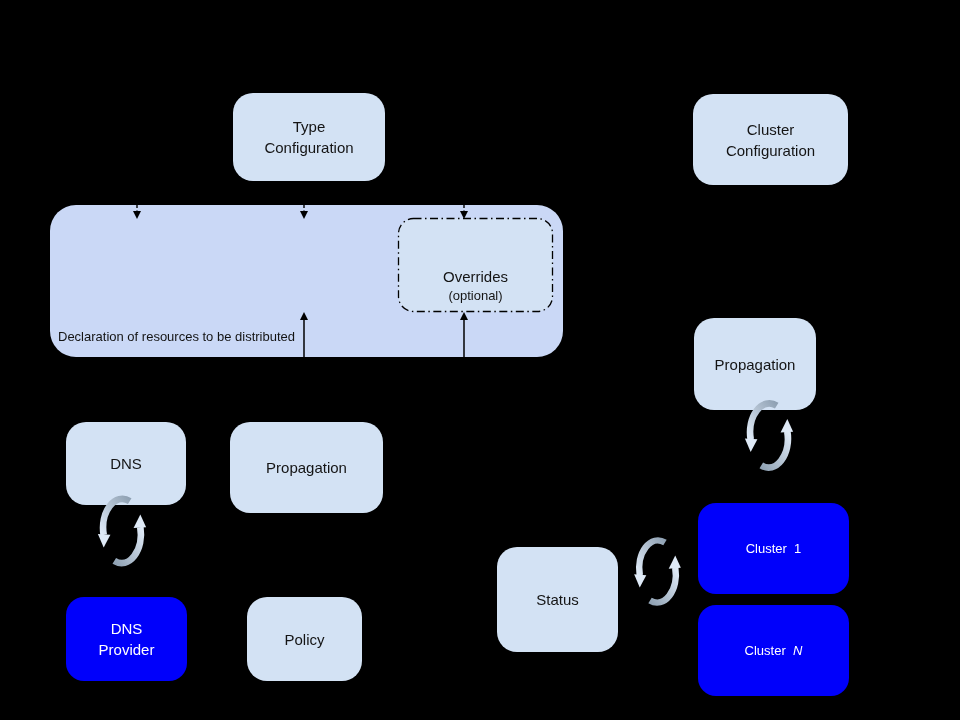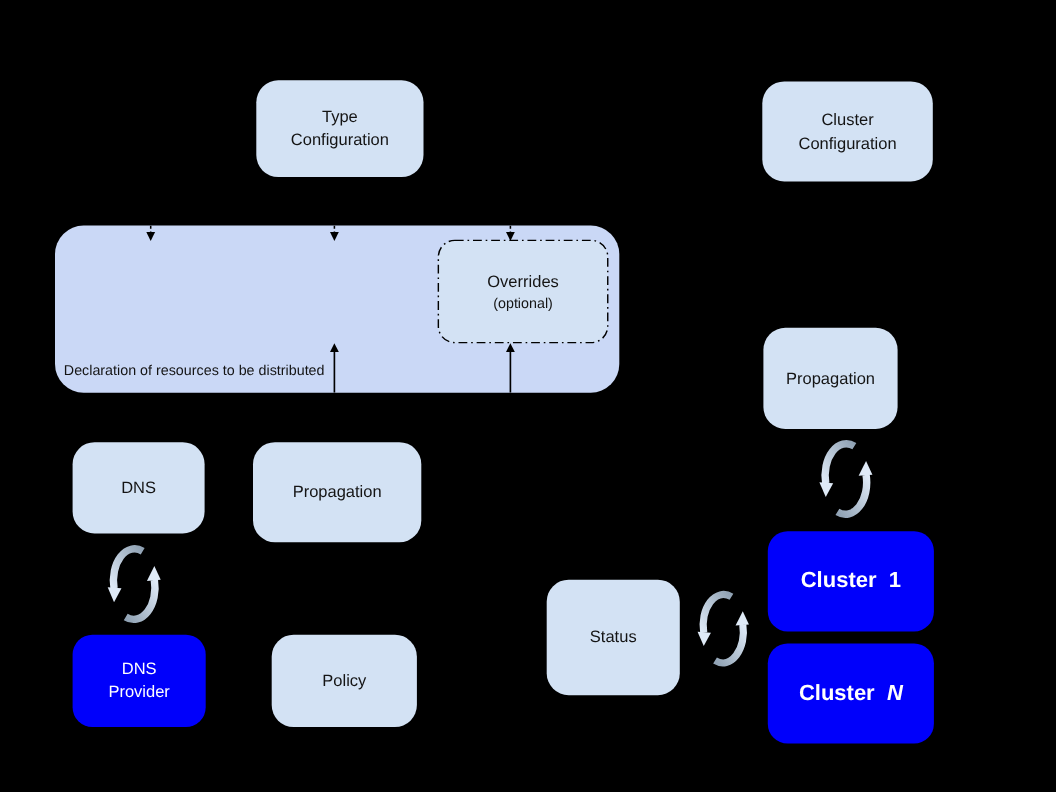--- a/index.html
+++ b/index.html
@@ -4,42 +4,42 @@
 <style>
   html,body{margin:0;padding:0;background:#000;}
   .canvas{
     position:relative;width:960px;height:720px;overflow:hidden;
     background:var(--background,#000);
     font-family:"Liberation Sans",sans-serif;
   }
   .box{
     position:absolute;display:flex;flex-direction:column;
     align-items:center;justify-content:center;text-align:center;
-    font-size:15px;line-height:21px;color:var(--text,#141414);
+    font-size:15px;line-height:21px;color:var(--text,#141414);margin-top:20px;
   }
   .light{background:var(--box-fill,#d3e2f4);border-radius:20px;}
   .group{
     position:absolute;left:50px;top:205px;width:513px;height:152px;
     background:var(--container-fill,#cad8f6);border-radius:26px;
   }
   .inner{
     background:var(--box-fill,#d3e2f4);
     border:1.4px solid #000;border-radius:16px;
   }
   .overrides-text{background:transparent;border:none;}
   .sub{font-size:13px;line-height:17px;}
   .caption{
     position:absolute;left:8px;top:124px;font-size:13px;
     color:var(--text,#141414);white-space:nowrap;
   }
   .blue{
     background:var(--cluster-fill,#0000fb);
     color:var(--cluster-text,#fff);border-radius:18px;
   }
-  .bold{font-weight:bold;font-size:20px;}
+  .bold{font-weight:normal;font-size:13px;}
   .italic{font-style:italic;}
   .overlay{position:absolute;left:0;top:0;}
   .sync{position:absolute;}
 </style>
 </head>
 <body>
 
 <div class="canvas">
 
   <div class="box light" style="left:233px;top:73px;width:152px;height:88px">
@@ -111,21 +111,21 @@
     <polygon points="3,41 16,42 9,55" style="fill:var(--sync-light,#dfeaf7)"></polygon>
     <path d="M20,69 A20,30 0 0 0 47,34" fill="none" stroke="url(#syncGradB)" stroke-width="7"></path>
     <polygon points="40,35 53,34 47,21" style="fill:var(--sync-light,#dfeaf7)"></polygon>
   </svg>
 
   <div class="box blue" style="left:66px;top:577px;width:121px;height:84px">
     <span>DNS</span>
     <span>Provider</span>
   </div>
 
-  <div class="box light" style="left:247px;top:577px;width:132px;height:84px">
+  <div class="box light" style="left:247px;top:577px;width:115px;height:84px">
     <span>Policy</span>
   </div>
 
   <div class="box light" style="left:694px;top:298px;width:122px;height:92px">
     <span>Propagation</span>
   </div>
 
   <svg class="sync" style="left:742px;top:398px" width="54" height="75" viewBox="0 0 56 76">
     <path d="M36,7 A20,30 0 0 0 9,42" fill="none" stroke="url(#syncGradA)" stroke-width="7"></path>
     <polygon points="3,41 16,42 9,55" style="fill:var(--sync-light,#dfeaf7)"></polygon>

